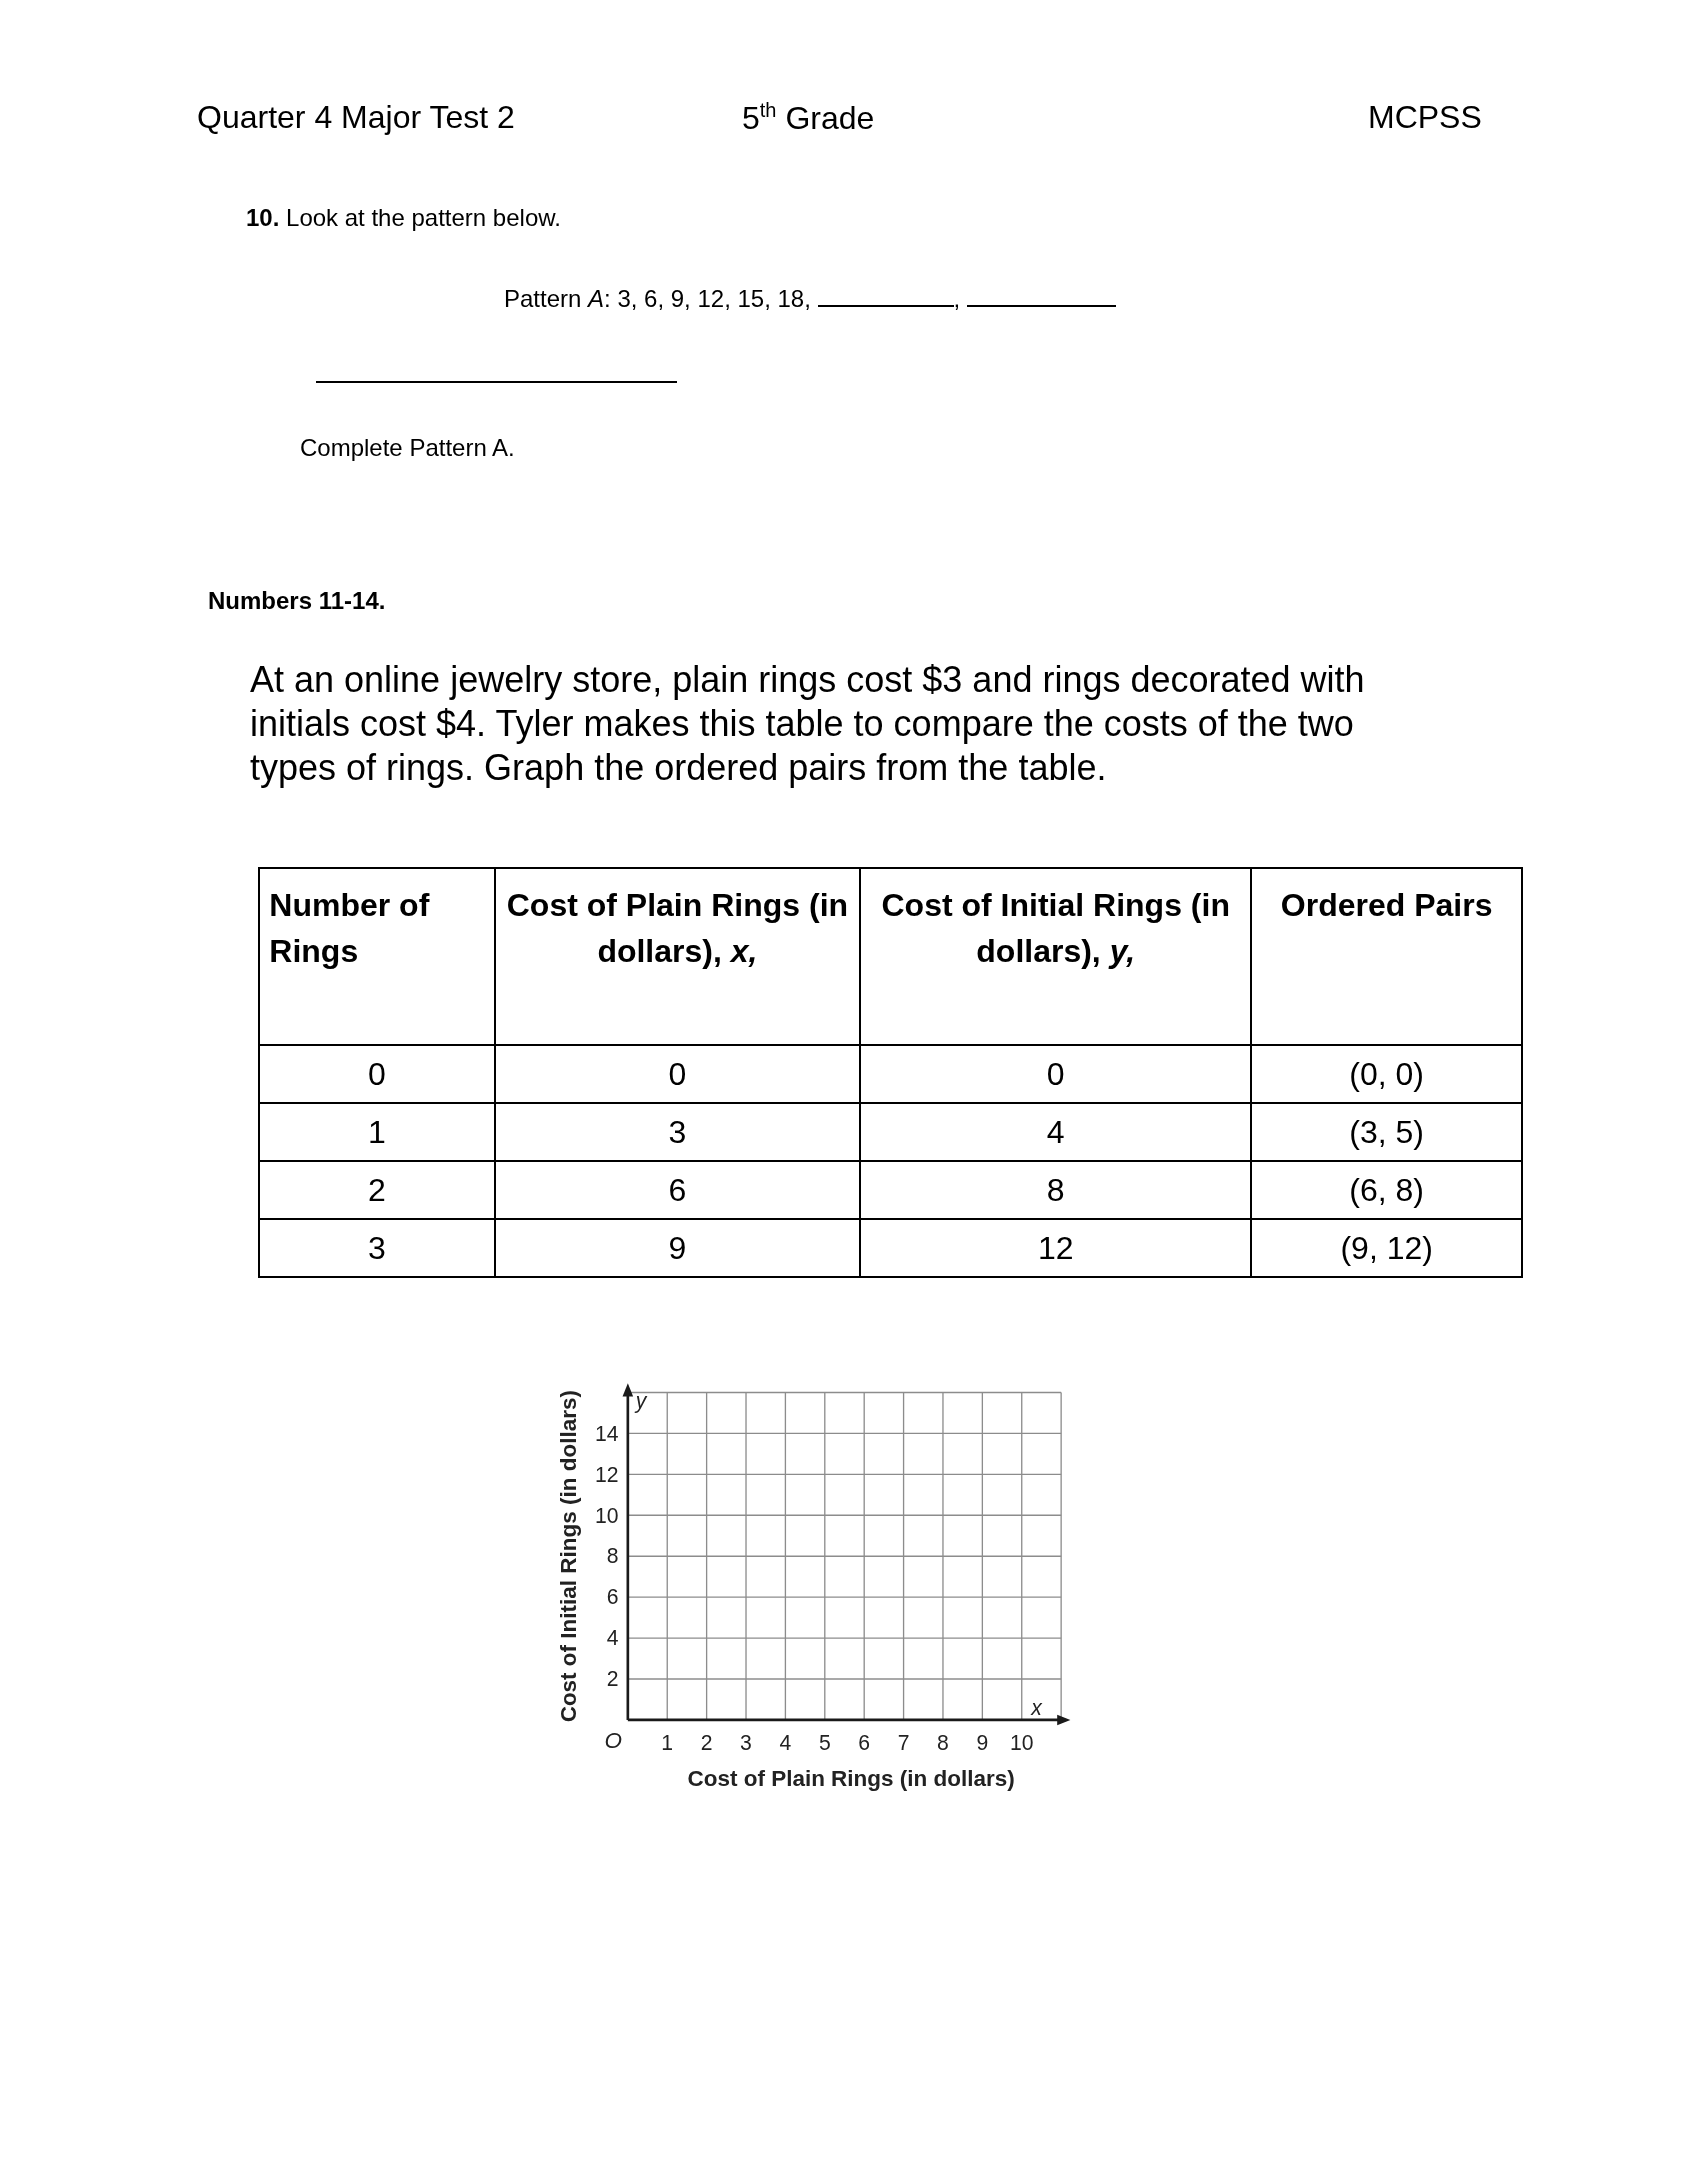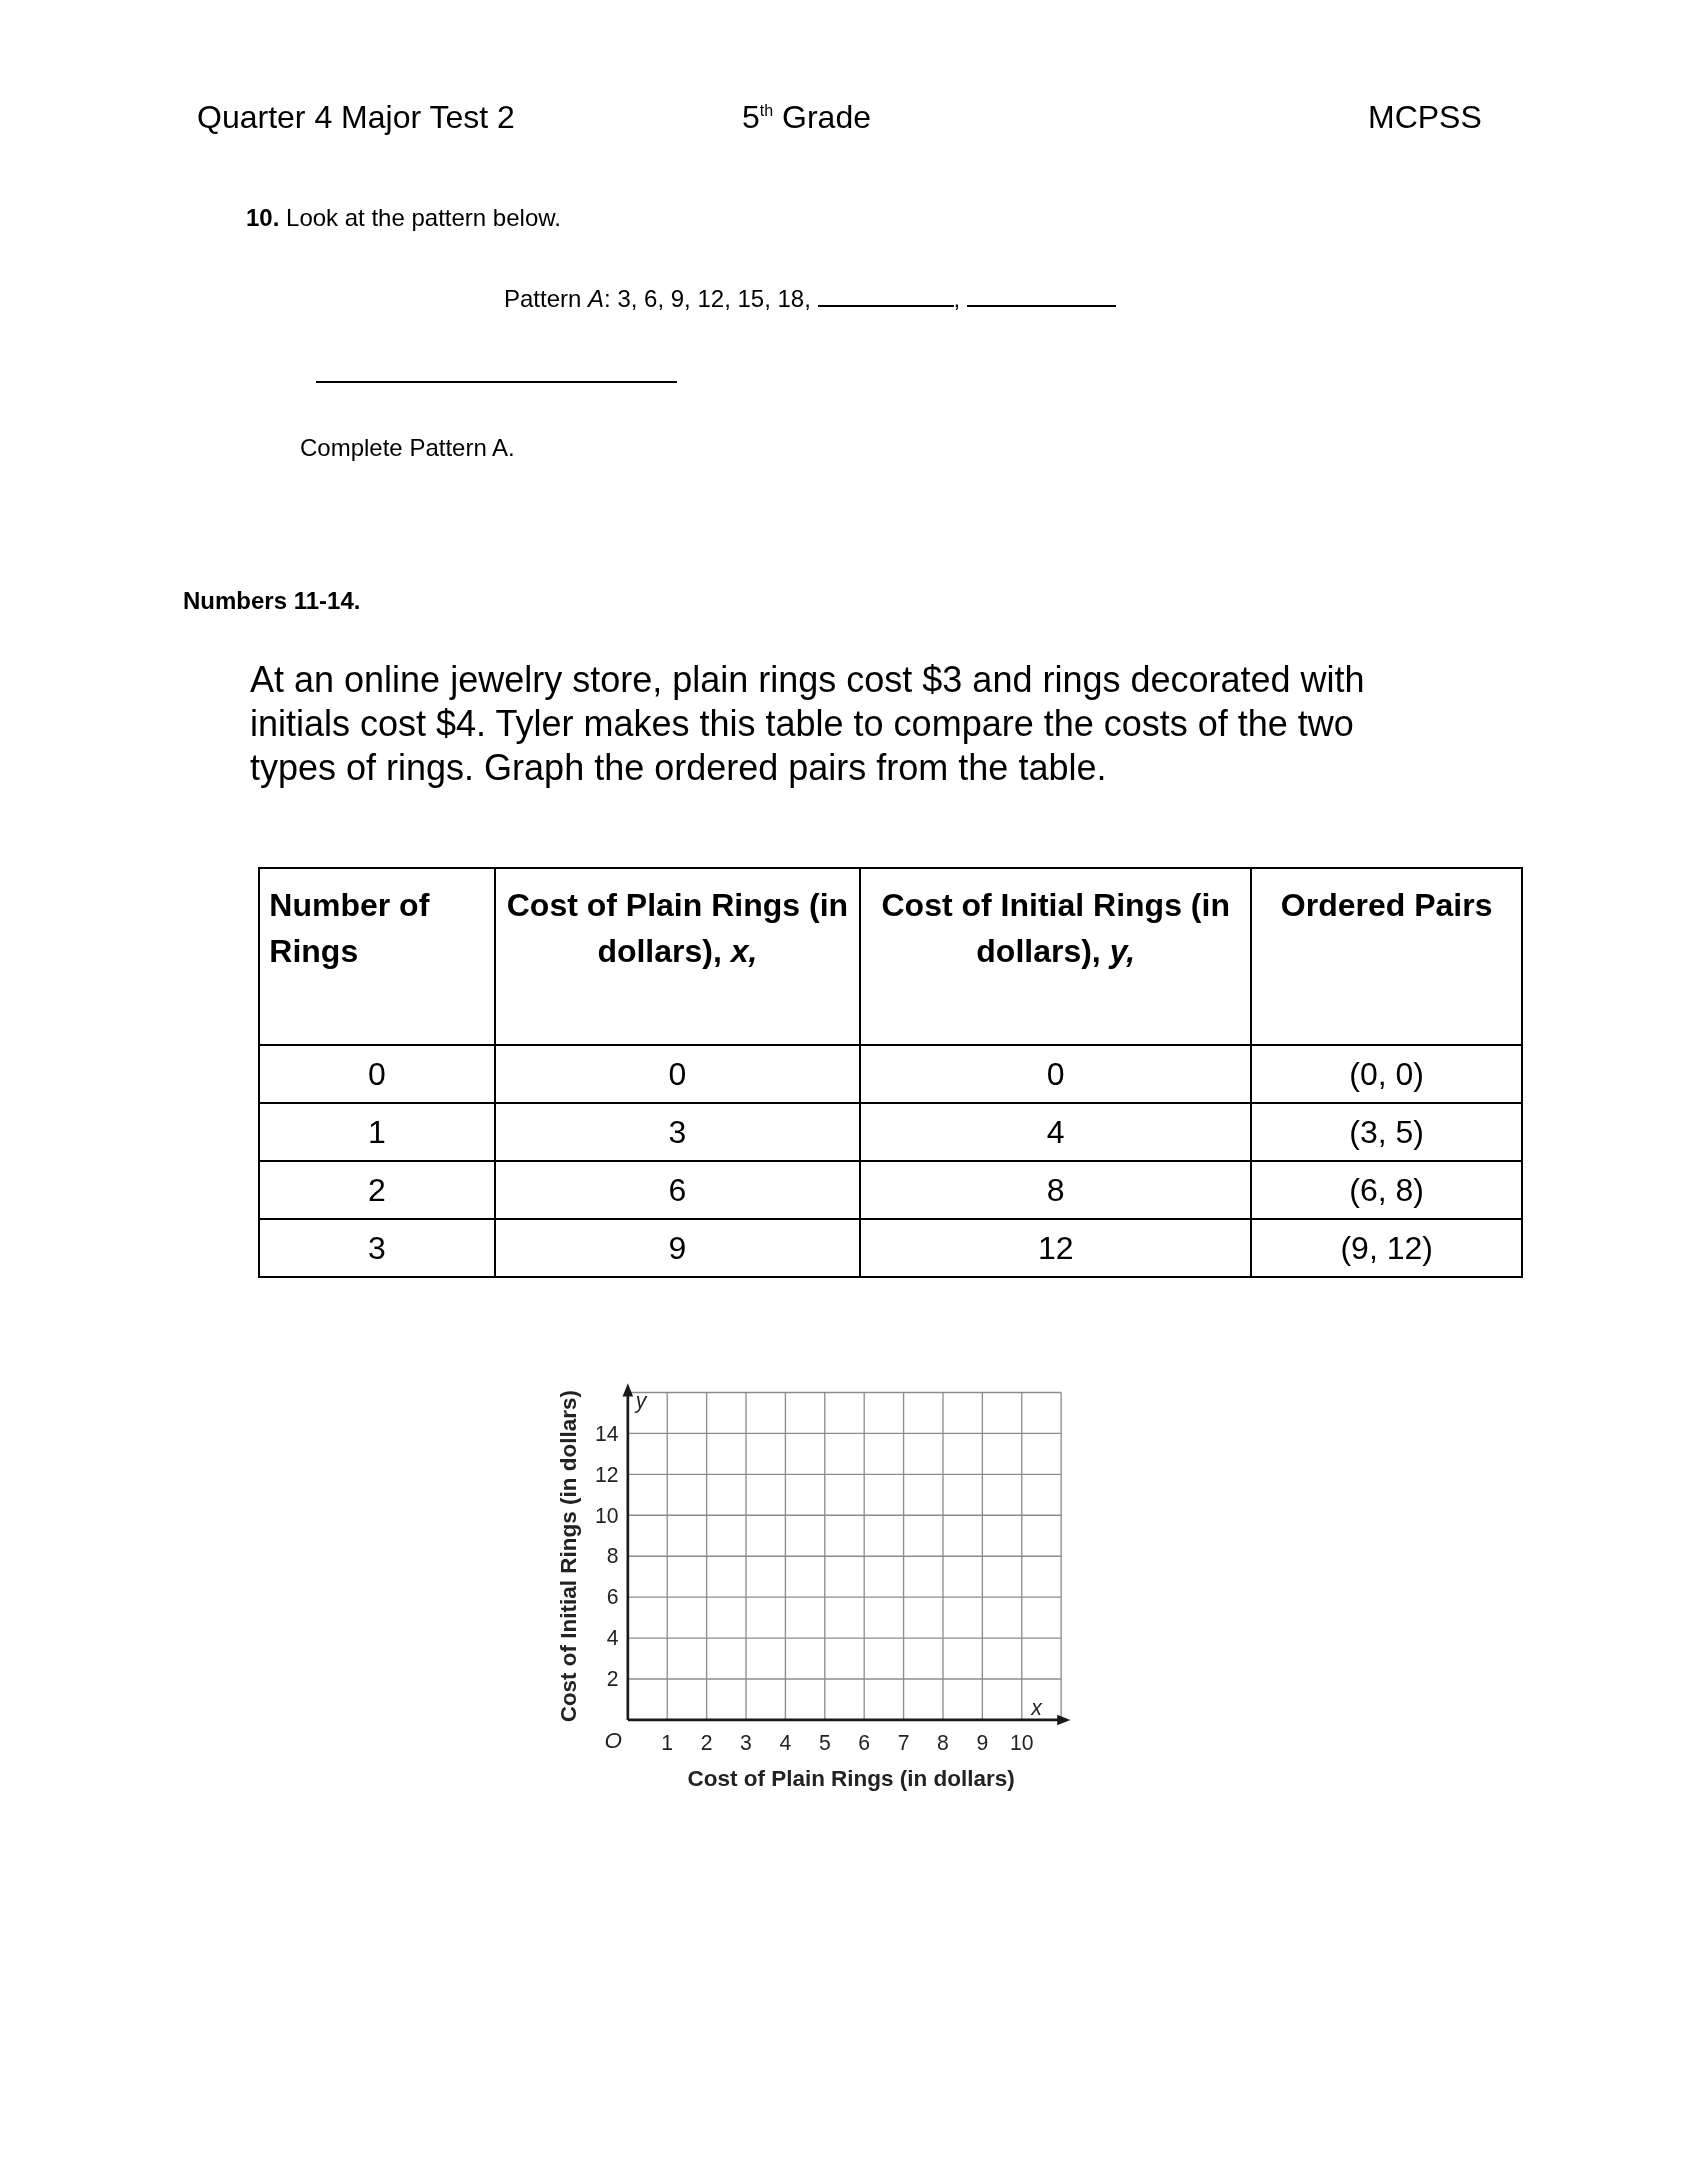--- a/index.html
+++ b/index.html
@@ -1,19 +1,19 @@
 <!DOCTYPE html>
 <html style="font-size:10.6px"><head>
 <meta charset="utf-8">
 <style>
   html, body { margin:0; padding:0; background:#ffffff; }
   body { width:1687px; height:2183px; position:relative; font-family:"Liberation Sans", sans-serif; color:#000; overflow:hidden; }
   .abs { position:absolute; }
   .hdr { top:99px; font-size:32px; }
-  .hdr sup { font-size:16px; }
+  .hdr sup { font-size:20px; }
   .q { font-size:24px; }
   .bold { font-weight:bold; }
   .blank { display:inline-block; border-bottom:2px solid #000; height:24px; vertical-align:baseline; }
   .para { left:250px; top:658px; width:1191px; font-size:36px; line-height:44px; }
   table.t { position:absolute; left:258px; top:867px; width:1265px; border-collapse:collapse; font-size:32px; }
   table.t td, table.t th { border:2.6px solid #000; padding:0; }
   table.t th { font-weight:bold; vertical-align:top; height:162px; padding-top:13.2px; line-height:46px; }
   table.t td { text-align:center; height:56px; }
   .th-left { text-align:left; padding-left:9.3px !important; }
   svg text { font-family:"Liberation Sans", sans-serif; }
@@ -30,21 +30,21 @@
   <span>Look at the pattern below.</span>
 </div>
 <div class="abs q" style="left:504px; top:281px;">
   <span>Pattern </span><i>A</i><span>: 3, 6, 9, 12, 15, 18, </span><span class="blank" style="width:136px;"></span><span>,</span> <span class="blank" style="width:149px;"></span>
 </div>
 <div class="abs q" style="left:316px; top:357px;">
   <span class="blank" style="width:361px;"></span>
 </div>
 <div class="abs q" style="left:300px; top:434px;">Complete Pattern A.</div>
 
-<div class="abs q bold" style="left:183px; top:587px;">Numbers 11-14.</div>
+<div class="abs q bold" style="left:208px; top:587px;">Numbers 11-14.</div>
 <div class="abs para"> At an online jewelry store, plain rings cost $3 and rings decorated with initials cost $4. Tyler makes this table to compare the costs of the two types of rings. Graph the ordered pairs from the table.</div>
 
 <table class="t">
   <colgroup>
     <col style="width:236px">
       <col style="width:366px">
       <col style="width:392px">
       <col style="width:271px">
   </colgroup>
   <tbody>

